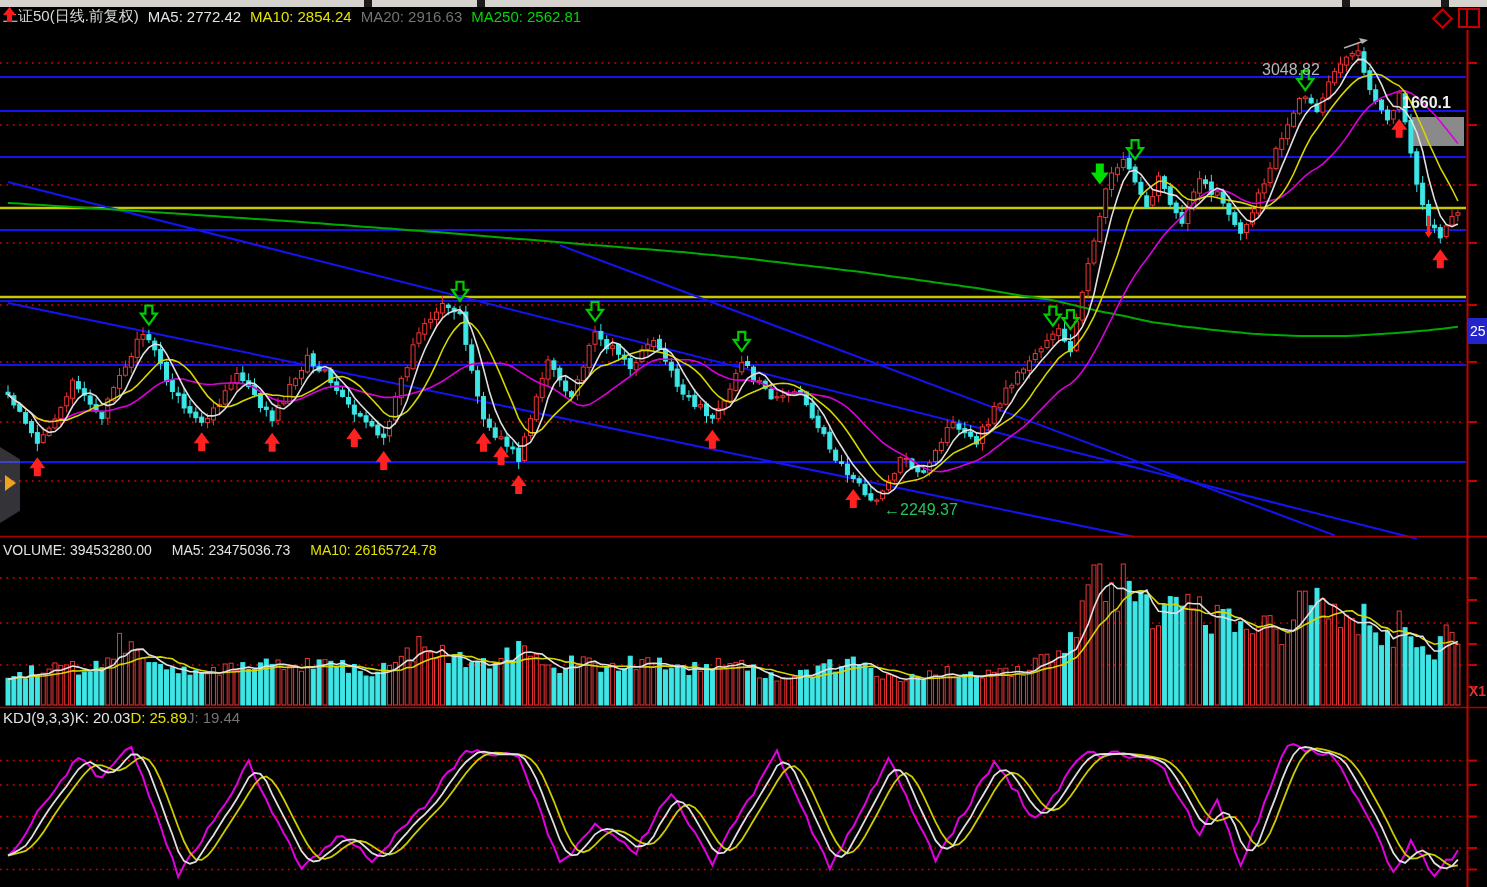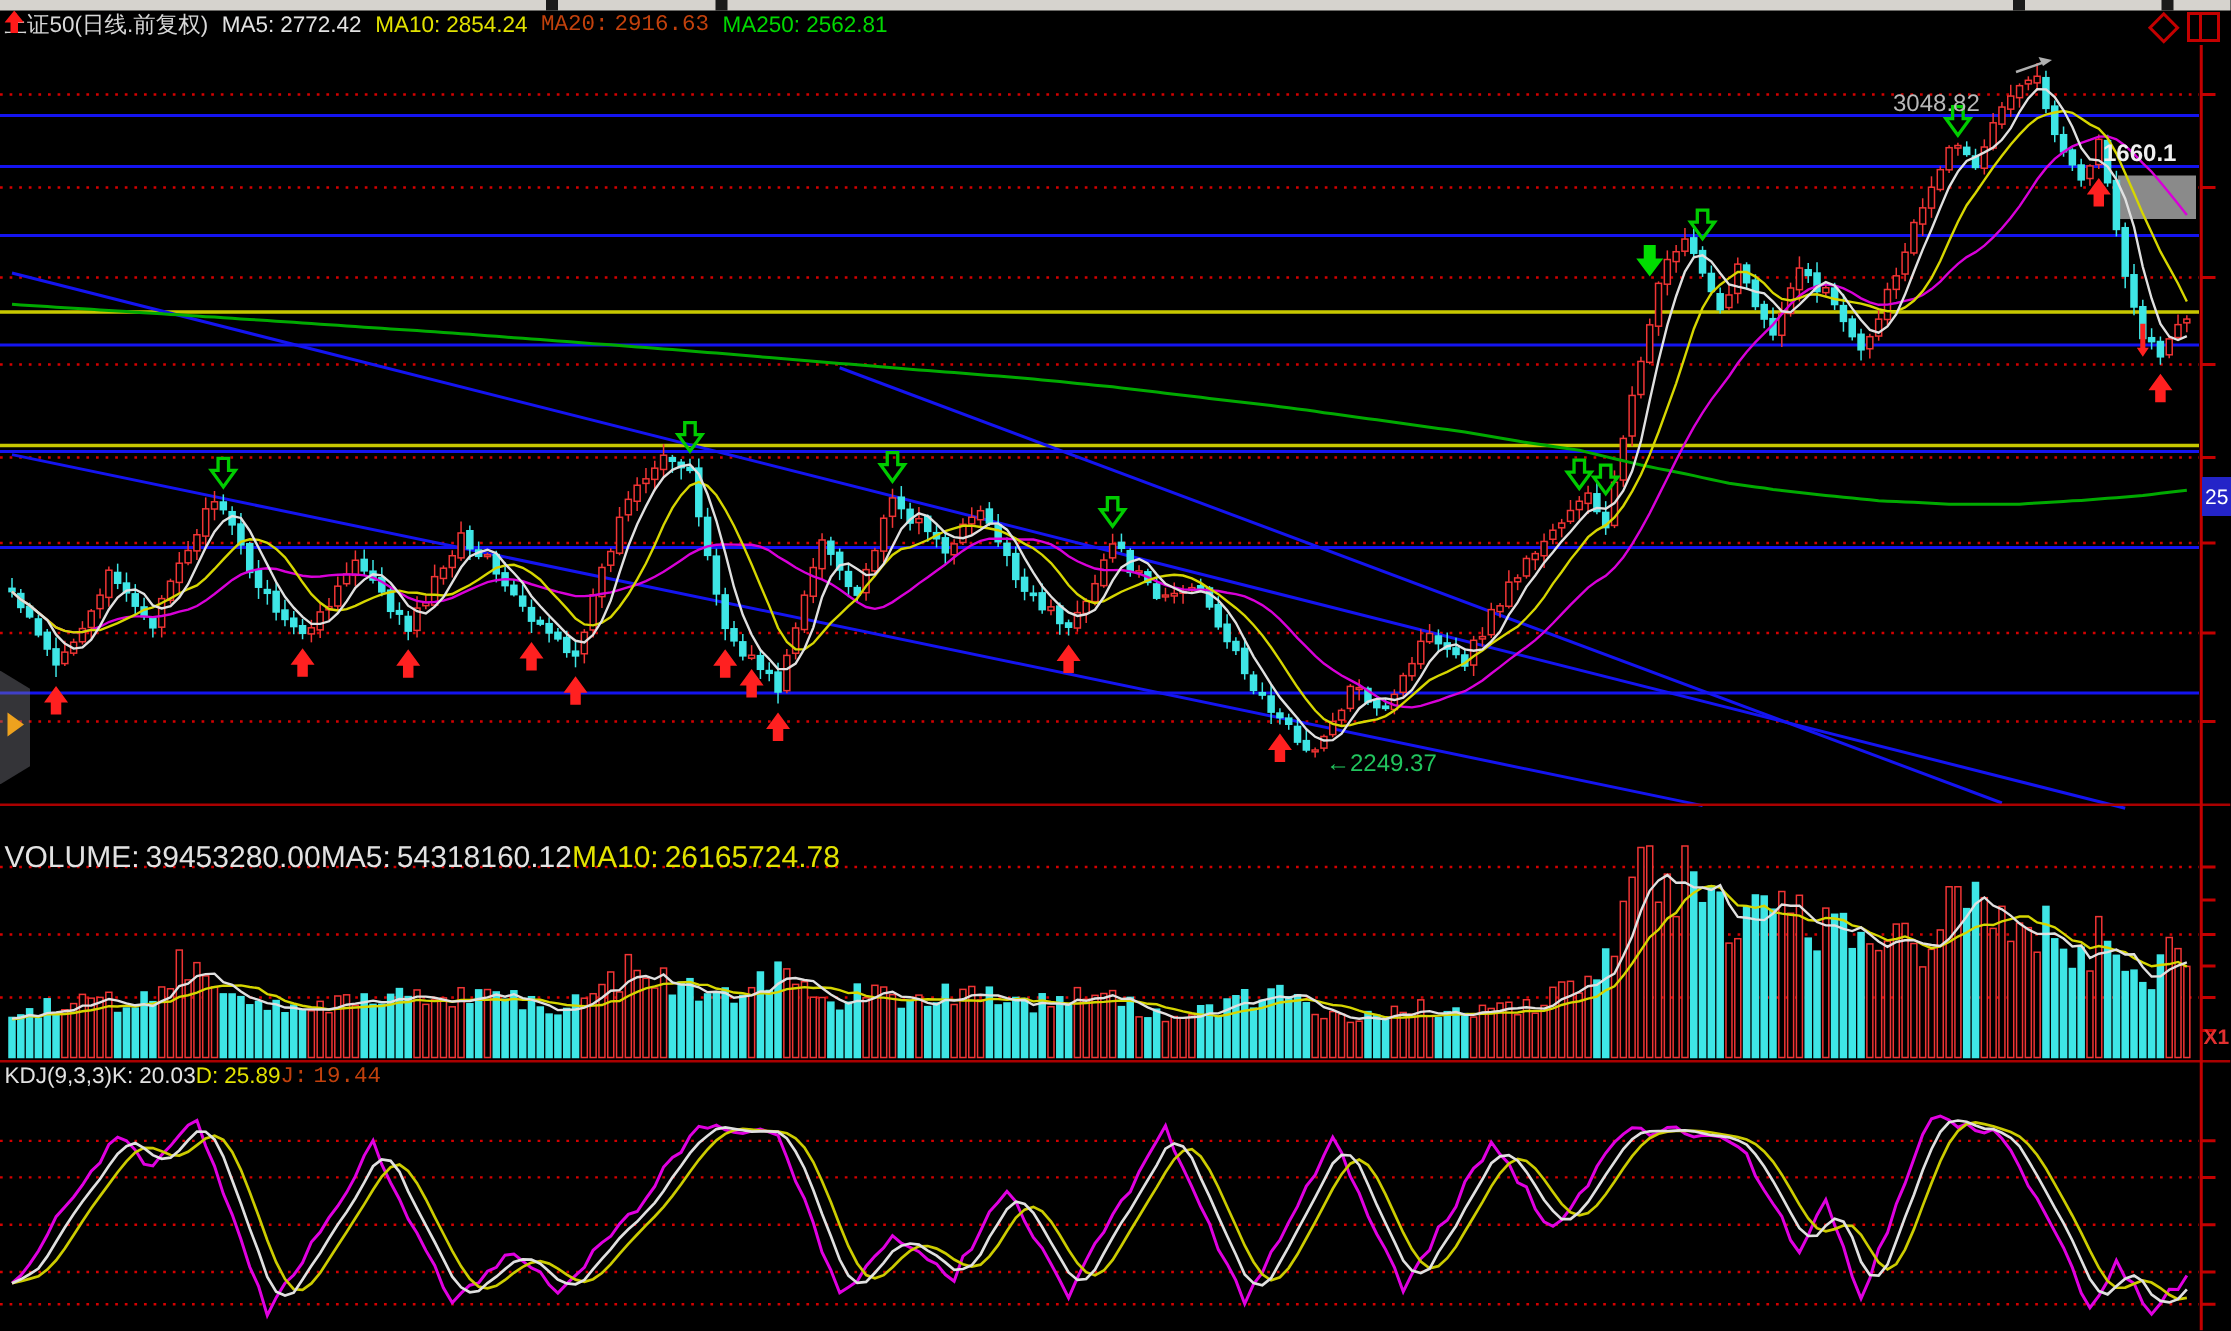--- a/index.html
+++ b/index.html
@@ -3,23 +3,23 @@
 <meta charset="utf-8">
 <style>
   html,body{margin:0;padding:0;background:#000;width:1487px;height:887px;overflow:hidden;
     font-family:"Liberation Sans","DejaVu Sans",sans-serif;}
   .ov{position:absolute;z-index:3;white-space:nowrap;}
   #topstrip{left:0;top:0;width:1487px;height:7px;background:#d6d3ce;z-index:4;}
   #topstrip .notch{position:absolute;top:0;height:7px;width:8px;background:#1a1a1a;}
   #mainHeader{left:3px;top:7px;font-size:15px;display:flex;align-items:center;gap:9px;}
   #mainHeader .t{color:#d8d8d8;}
   .lbl{margin-right:4px;text-align:center;}
-  #volHeader{left:3px;top:561px;font-size:20px;display:flex;gap:0;}
+  #volHeader{left:3px;top:542px;font-size:14px;display:flex;gap:20px;}
   #kdjHeader{left:3px;top:709px;font-size:15px;display:flex;}
-  .w{color:#e2e2e2;} .y{color:#e2e200;} .m{color:#c2410c;font-family:Liberation Mono, monospace;} .g{color:#00d800;}
+  .w{color:#e2e2e2;} .y{color:#e2e200;} .m{color:#737373;} .g{color:#00d800;}
   #peakLbl{left:1262px;top:35px;color:#b8b8b8;font-size:16px;margin-top:26px;}
   #troughLbl{left:884px;top:501px;color:#22c55e;font-size:16px;}
   #lastPrice{left:1402px;top:94px;color:#efefef;font-size:16px;font-weight:bold;}
   #maTag{left:1468px;top:318px;width:19px;height:26px;background:#2424c8;color:#fff;
      font-size:14px;line-height:26px;overflow:hidden;padding-left:2px;}
   #volUnit{left:1469px;top:683px;color:#e03030;font-size:14px;font-weight:bold;width:20px;overflow:hidden;}
   #diamondIcon{left:1435px;top:11px;width:11px;height:11px;border:2px solid #c40000;transform:rotate(45deg);background:transparent;}
   #winIcon{left:1458px;top:8px;width:18px;height:16px;border:2px solid #c40000;}
   #winIcon .bar{position:absolute;left:6px;top:0;width:2px;height:16px;background:#c40000;}
   #tabHandle{left:0;top:447px;width:20px;height:76px;background:rgba(130,130,140,.40);
@@ -886,21 +886,21 @@
   </div>
 
 <div class="ov" id="peakLbl">3048.82</div>
 <div class="ov" id="troughLbl">←2249.37</div>
 <div class="ov" id="lastPrice">1660.1</div>
 <div class="ov" id="maTag">25</div>
 <div class="ov" id="volUnit">X1</div>
 
 <div class="ov" id="volHeader">
   <span class="w"><span class="lbl">VOLUME:</span><span>39453280.00</span></span>
-  <span class="w"><span class="lbl">MA5:</span><span>54318160.12</span></span>
+  <span class="w"><span class="lbl">MA5:</span><span>23475036.73</span></span>
   <span class="y"><span class="lbl">MA10:</span><span>26165724.78</span></span>
 </div>
 
 <div class="ov" id="kdjHeader">
   <span class="w">KDJ(9,3,3)</span>
   <span class="w"><span class="lbl">K:</span><span>20.03</span></span>
   <span class="y"><span class="lbl">D:</span><span>25.89</span></span>
   <span class="m"><span class="lbl">J:</span><span>19.44</span></span>
 </div>
 

